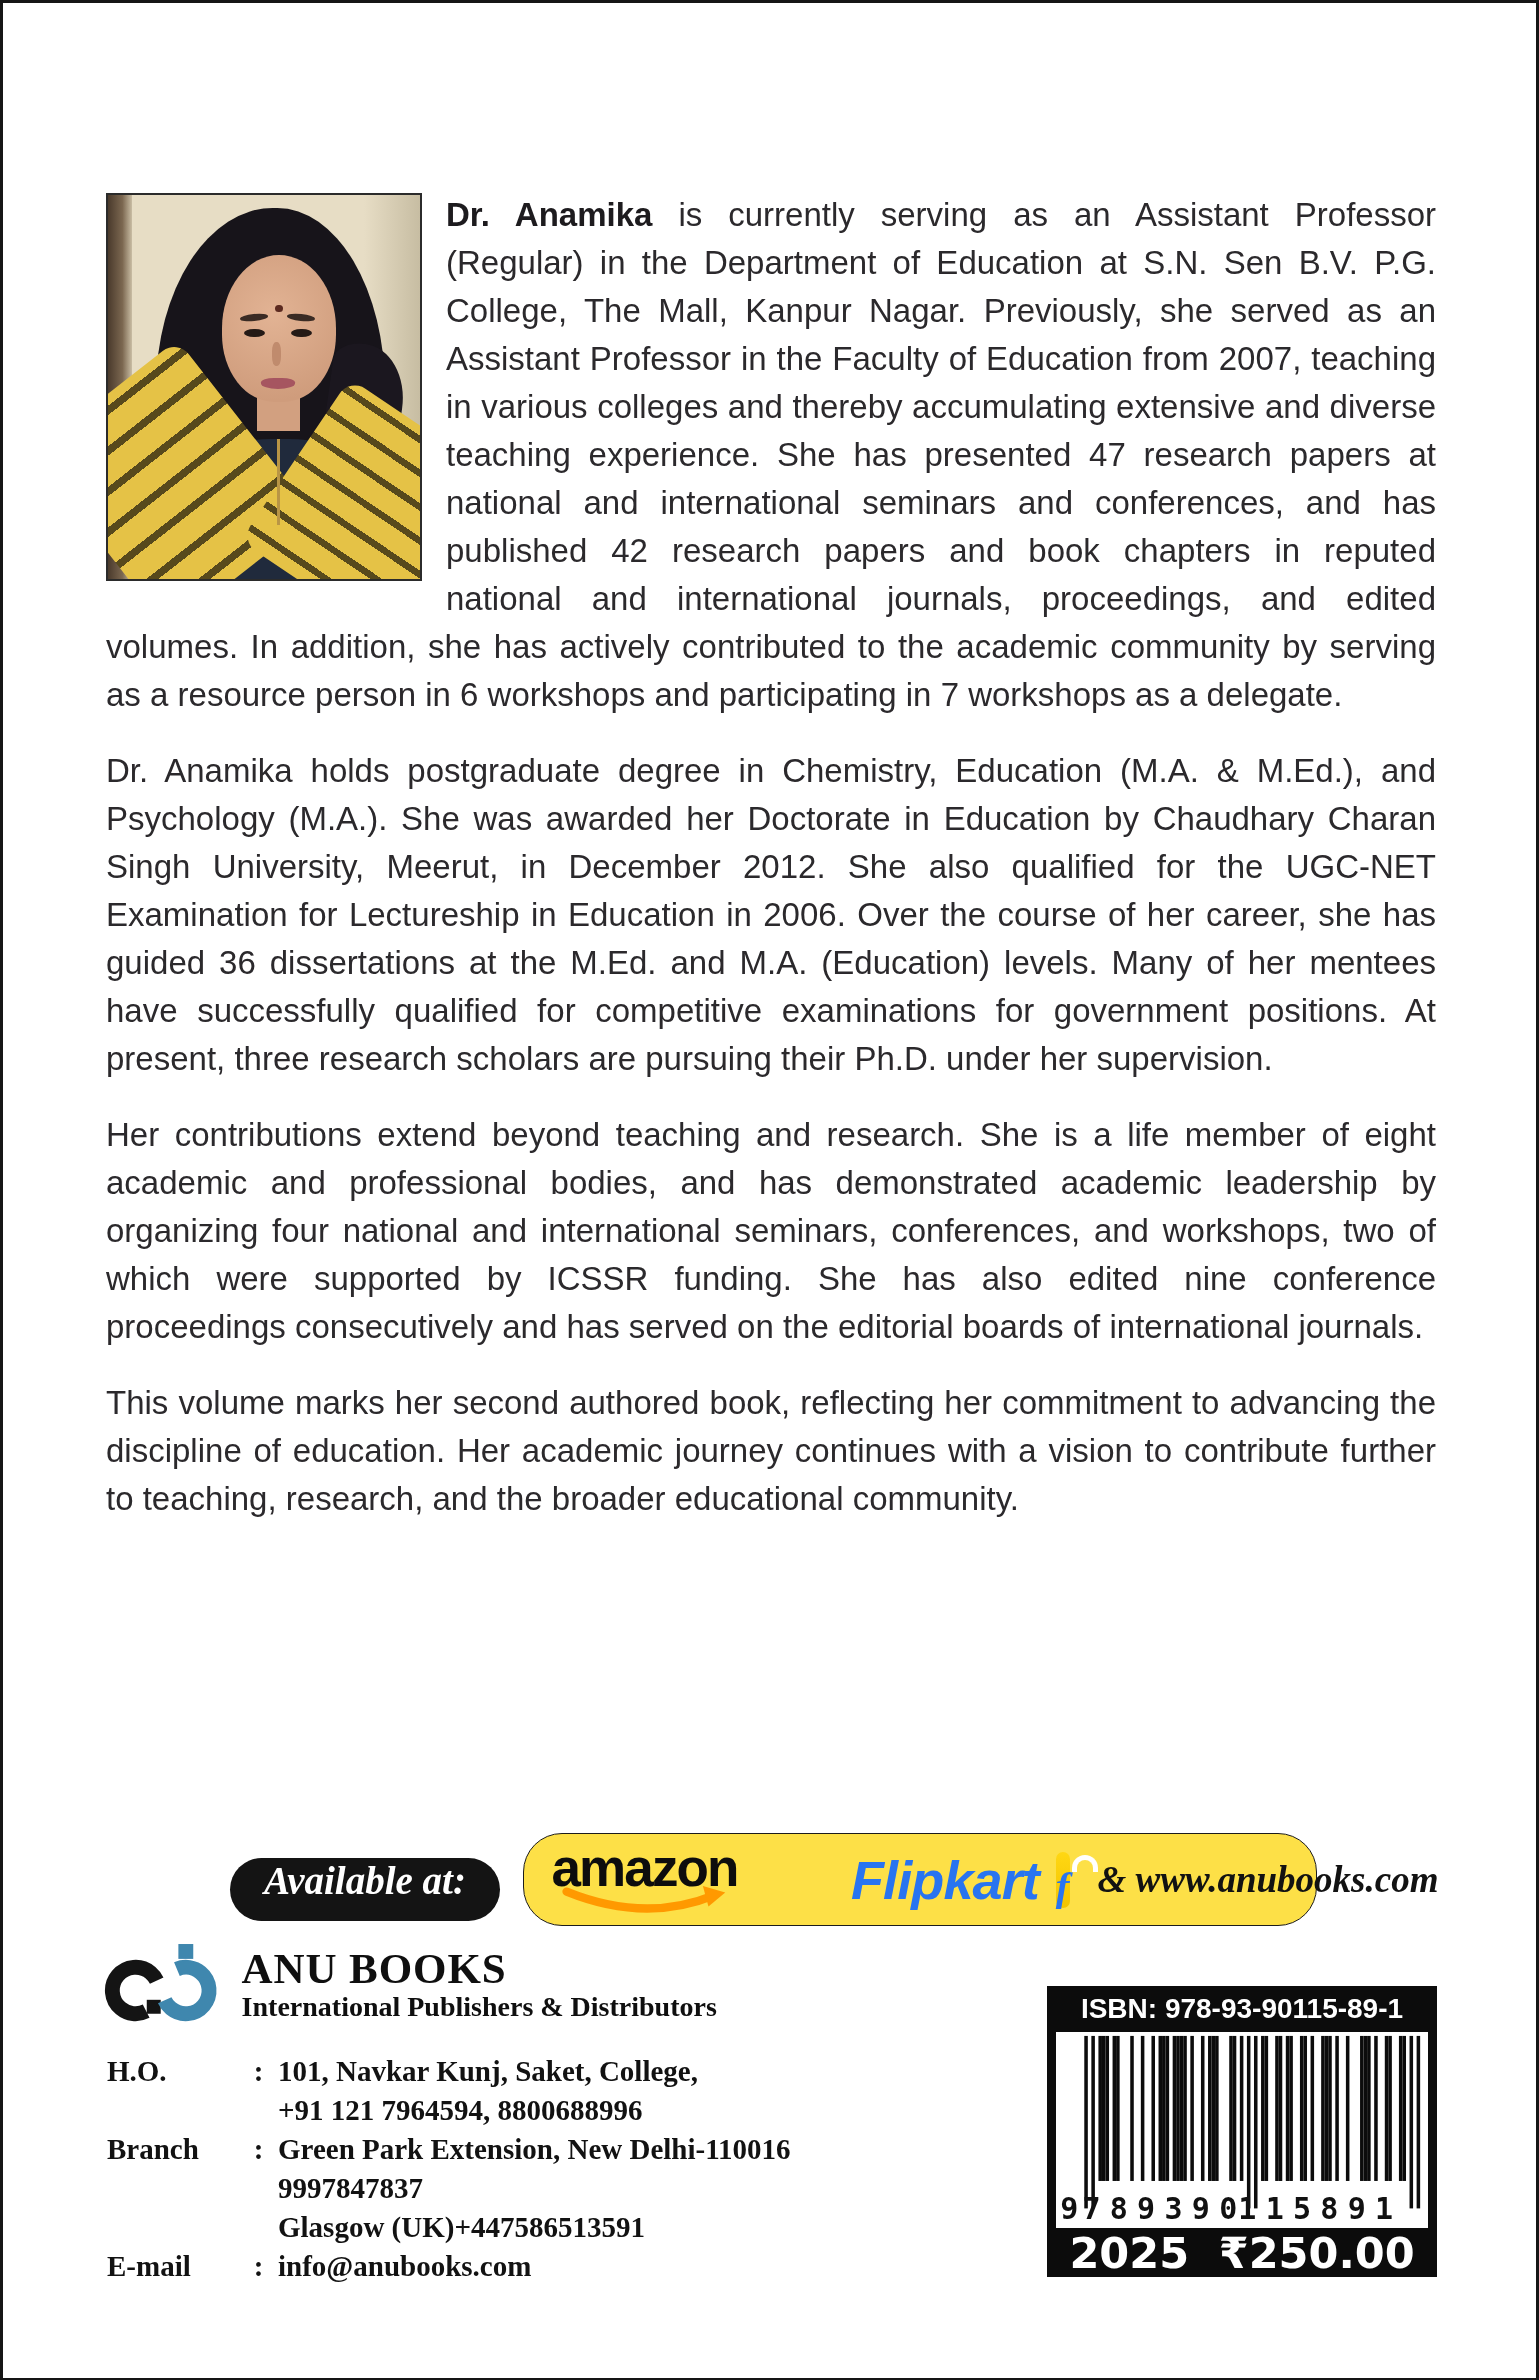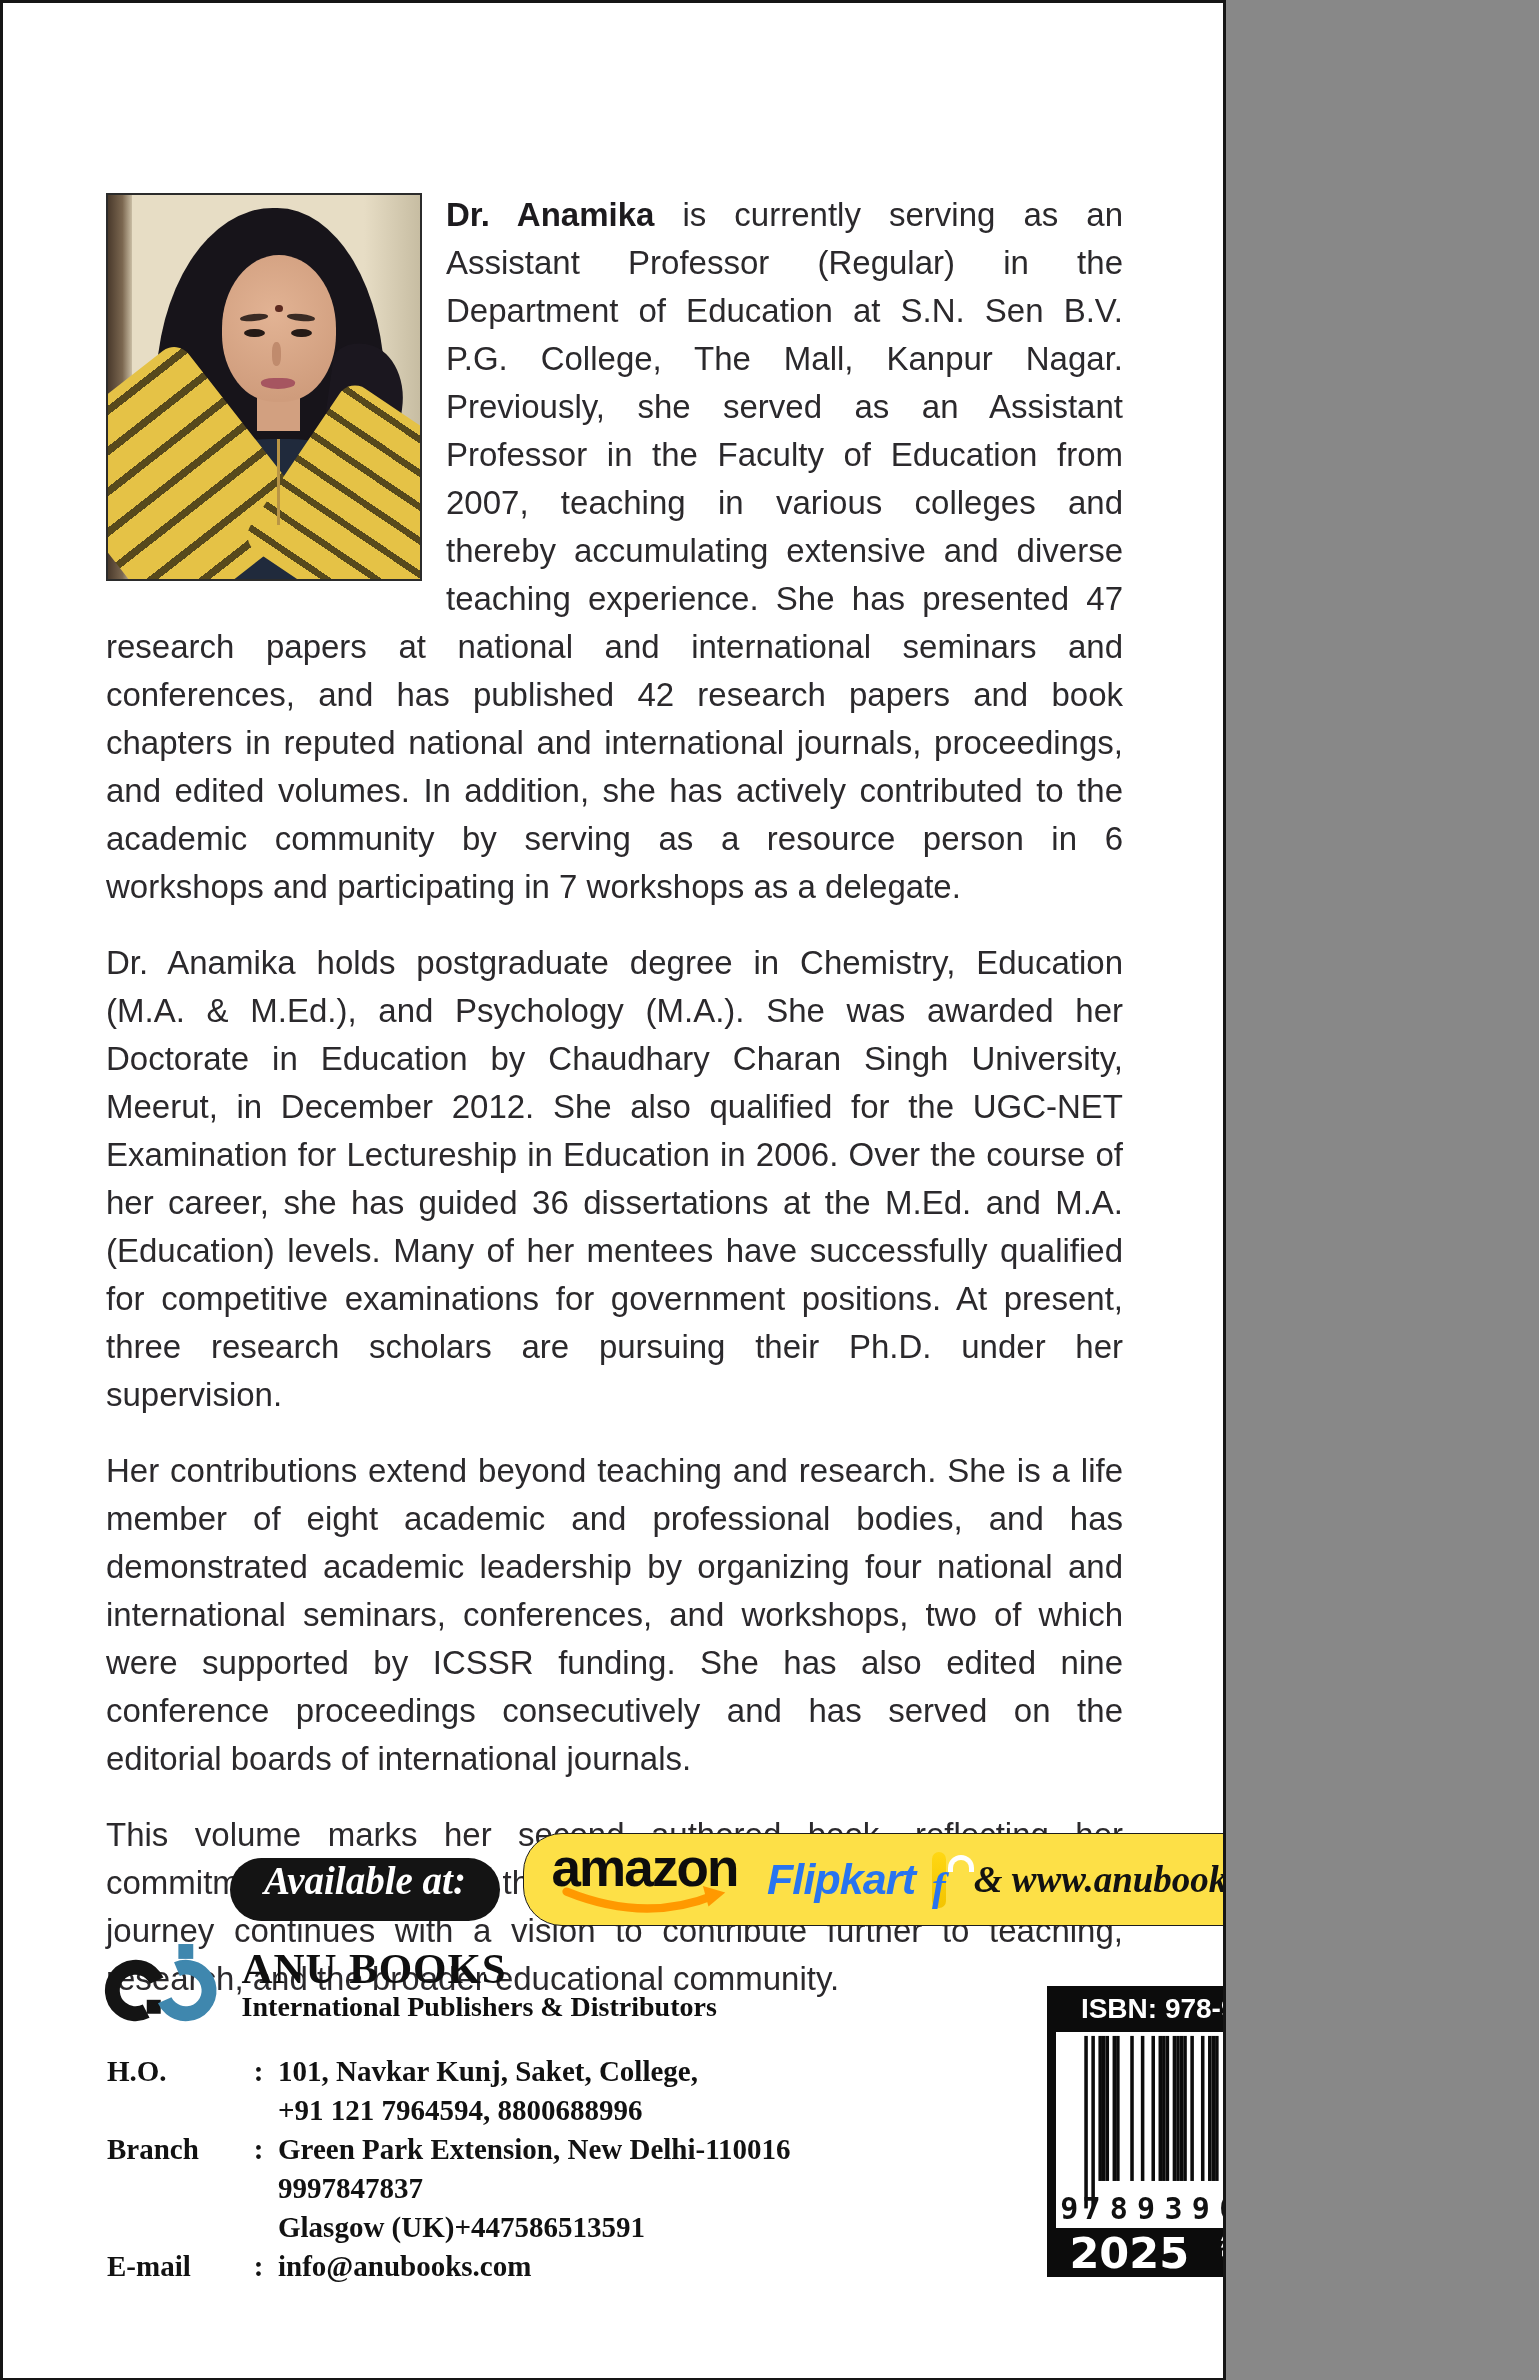--- a/index.html
+++ b/index.html
@@ -1,18 +1,18 @@
 <!DOCTYPE html>
 <html style="font-size:15px"><head>
 <meta charset="utf-8">
 <style>
   html,body{margin:0;padding:0;background:#888;}
   .page{
     position:relative;
-    width:1226px;height:2381px;
+    width:1539px;height:2381px;
     background:#ffffff;
     border:3.7px solid #151515;
     box-sizing:border-box;
     overflow:hidden;
     font-family:"Liberation Sans", sans-serif;
     color:#29272a;
   }
 
   
   .bio{position:absolute;left:103px;right:100px;top:188px;}
@@ -60,21 +60,21 @@
     font-family:"Liberation Serif", serif;font-style:italic;font-weight:700;font-size:39px;
   }
   .avail-box{
     position:absolute;left:520px;top:1830px;width:794px;height:93px;box-sizing:border-box;
     border:1.9px solid #1c1c1c;border-radius:39px;background:#fde047;
     display:flex;align-items:center;padding:0 32px;
   }
   .amazon{position:relative;display:flex;flex-direction:column;align-items:center;width:177px;}
   .amazon-word{font-size:53px;font-weight:800;letter-spacing:-1.9px;color:#0d0d0d;line-height:45px;}
   .amazon-smile{margin-top:-3.7px;}
-  .flipkart-word{margin-left:34px;font-size:43px;font-weight:700;font-style:italic;color:#2874f0;letter-spacing:-0.9px;}
+  .flipkart-word{margin-left:118px;font-size:54px;font-weight:700;font-style:italic;color:#2874f0;letter-spacing:-0.9px;}
   .bag{
     position:relative;margin-left:17px;width:58px;height:56px;border-radius:9.3px;
     background:linear-gradient(#ffd713,#f3c400);display:flex;align-items:flex-end;justify-content:center;
   }
   .bag .handle{position:absolute;top:3.7px;left:16px;width:26px;height:17px;border:5.6px solid #fff;
     border-bottom:none;border-radius:15px 15px 0 0;box-sizing:border-box;}
   .bag .bag-f{font-family:"Liberation Serif", serif;font-style:italic;font-weight:700;
     font-size:41px;line-height:43px;color:#2874f0;}
   .website{margin-left:28px;font-family:"Liberation Serif", serif;font-style:italic;font-weight:700;
     font-size:37px;color:#121212;white-space:nowrap;}

